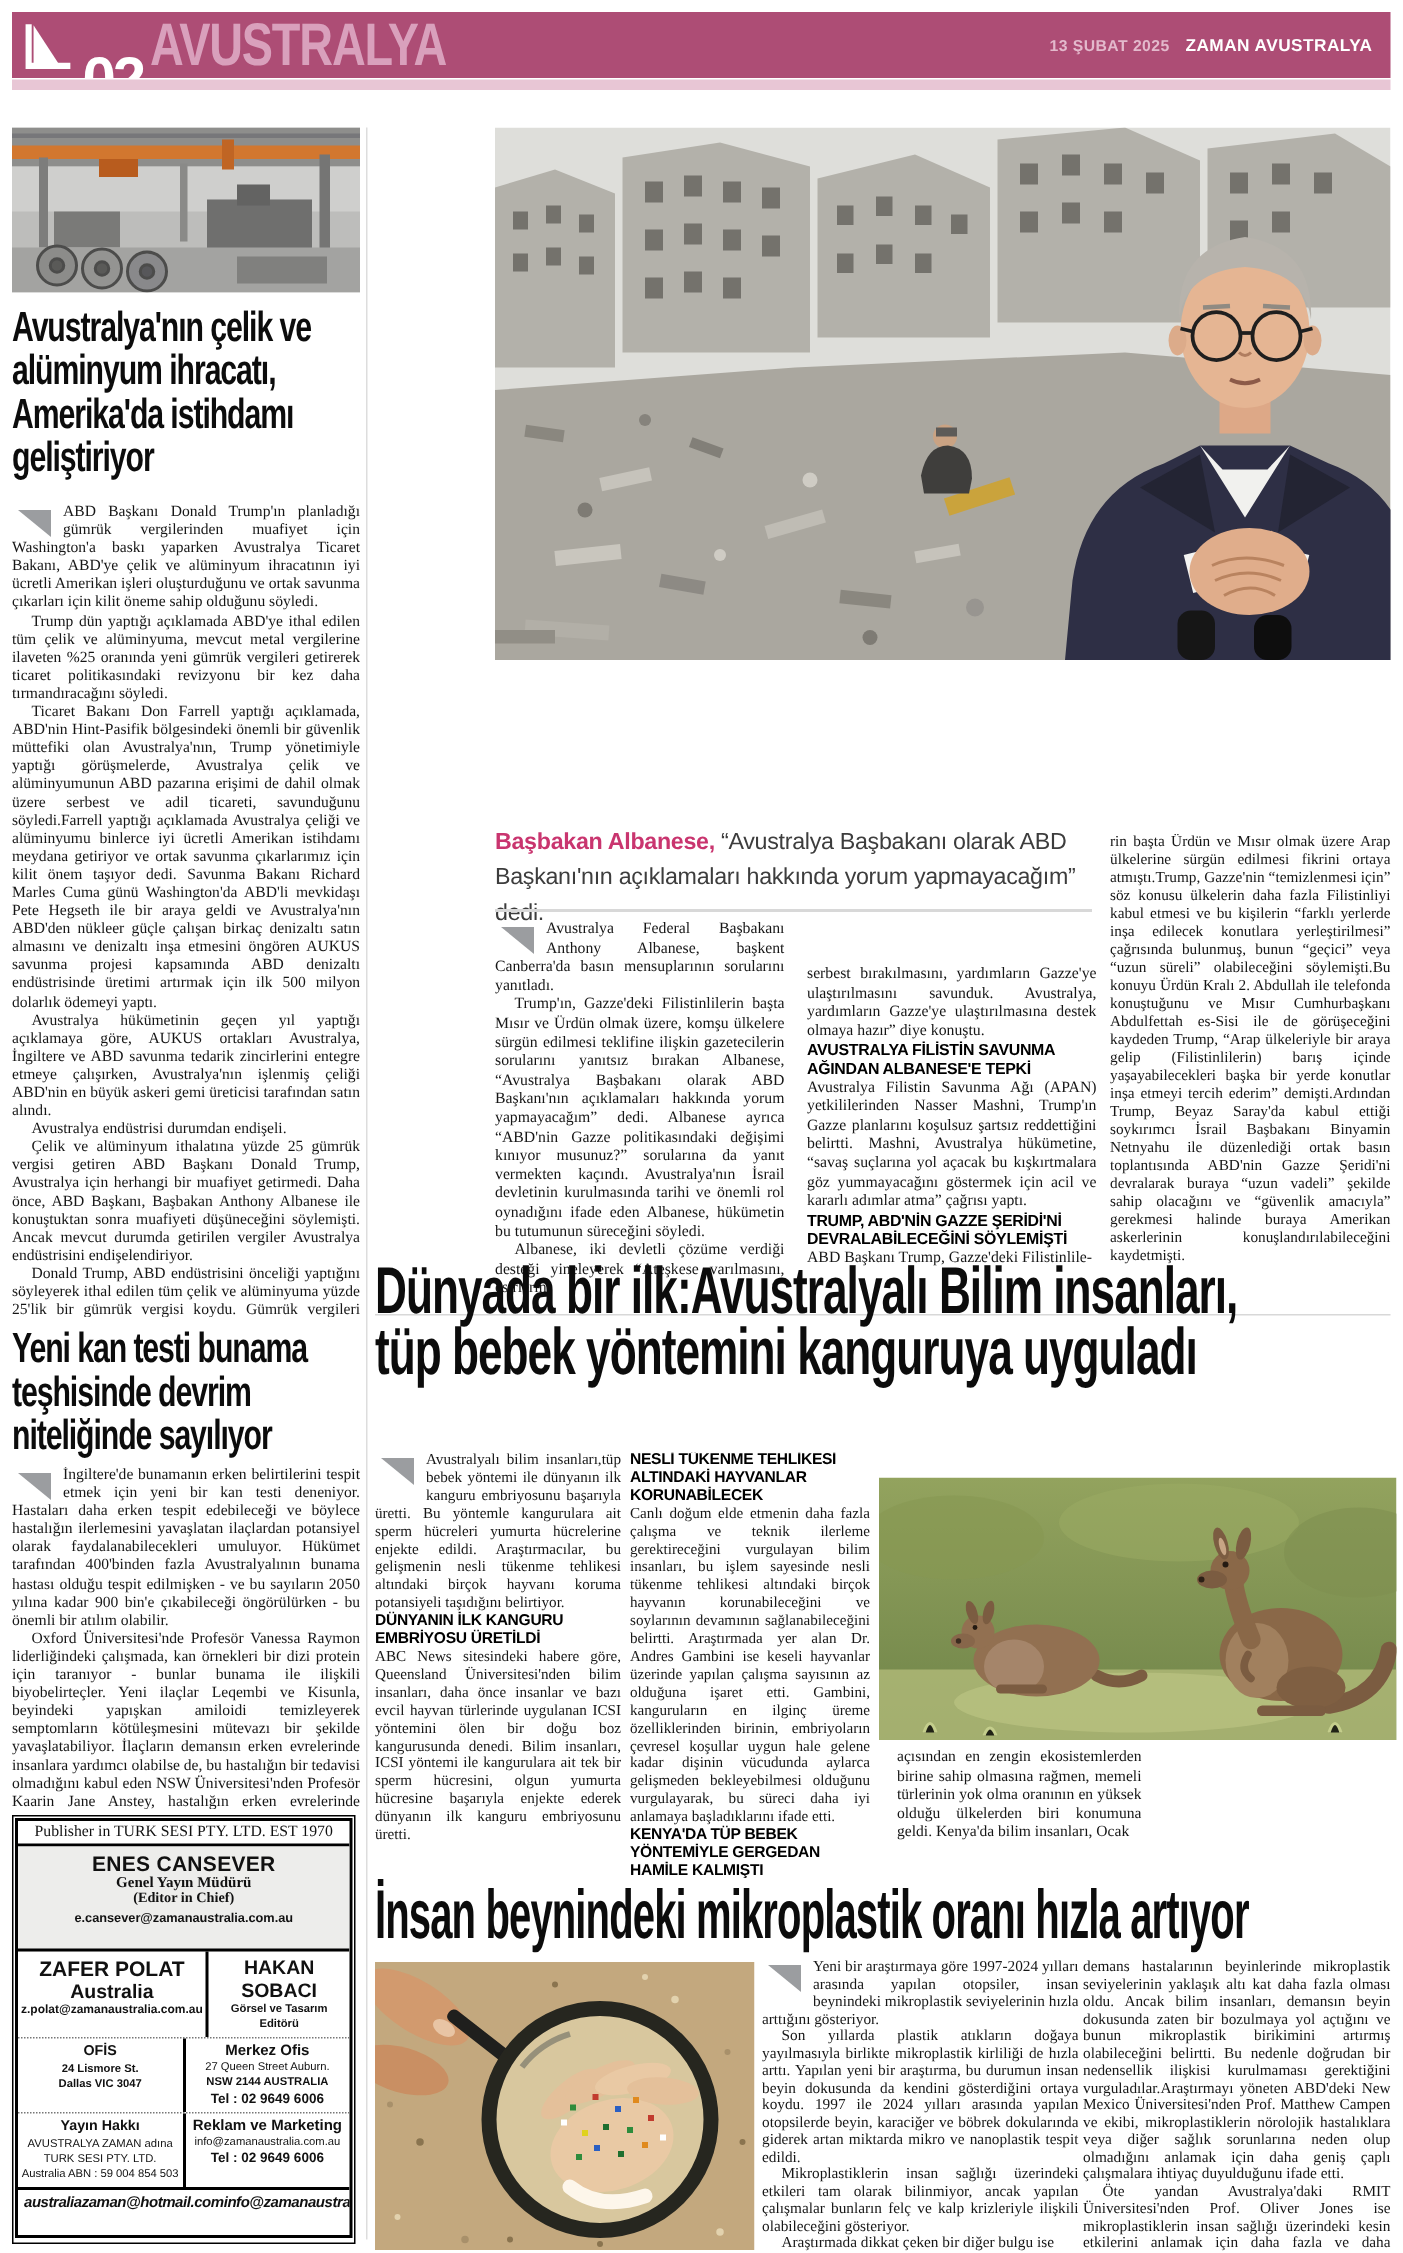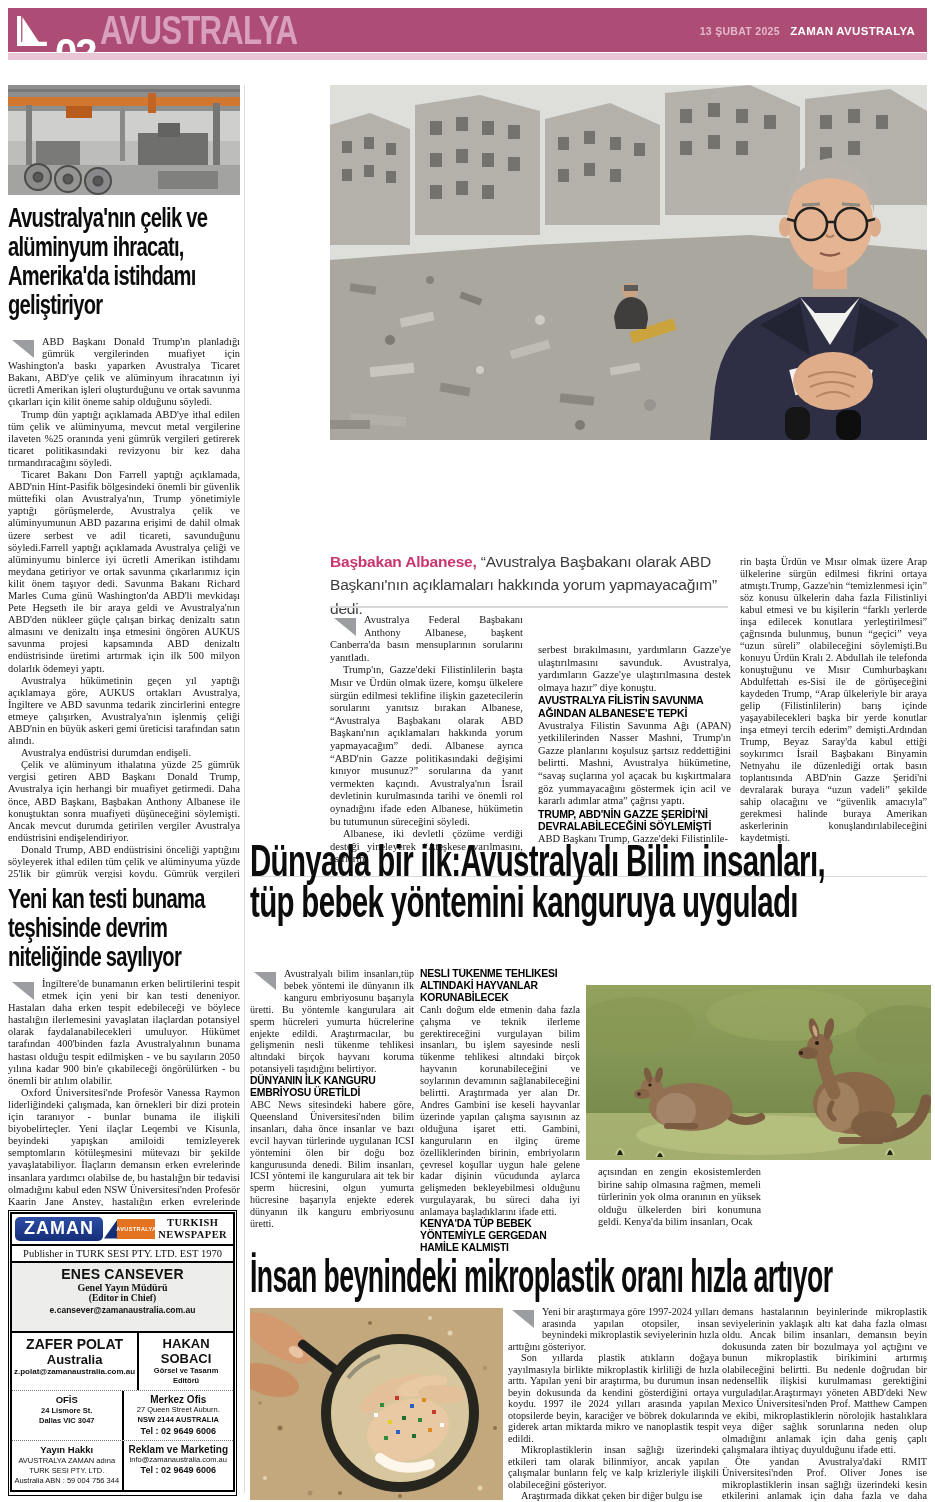--- a/index.html
+++ b/index.html
@@ -135,28 +135,20 @@
   </div>
   <div class="bd" style="left:8px;top:978px;width:232px;height:228px;font-size:10.4px;line-height:12.1px;">
     <p><span class="opener"><svg width="28" height="22" viewBox="0 0 28 22">
             <path d="M4 2 L26 2 L26 20 Z" fill="#9b9da0"></path>
           </svg></span><span>İngiltere'de bunamanın erken belirtilerini tespit etmek için yeni bir kan testi deneniyor. Hastaları daha erken tespit edebileceği ve böylece hastalığın ilerlemesini yavaşlatan ilaçlardan potansiyel olarak faydalanabilecekleri umuluyor. Hükümet tarafından 400'binden fazla Avustralyalının bunama hastası olduğu tespit edilmişken - ve bu sayıların 2050 yılına kadar 900 bin'e çıkabileceği öngörülürken - bu önemli bir atılım olabilir.</span></p>
     <p class="ind">Oxford Üniversitesi'nde Profesör Vanessa Raymon liderliğindeki çalışmada, kan örnekleri bir dizi protein için taranıyor - bunlar bunama ile ilişkili biyobelirteçler. Yeni ilaçlar Leqembi ve Kisunla, beyindeki yapışkan amiloidi temizleyerek semptomların kötüleşmesini mütevazı bir şekilde yavaşlatabiliyor. İlaçların demansın erken evrelerinde insanlara yardımcı olabilse de, bu hastalığın bir tedavisi olmadığını kabul eden NSW Üniversitesi'nden Profesör Kaarin Jane Anstey, hastalığın erken evrelerinde kullanıldıkları takdirde semptom kontrolünün mümkün olduğunu söyledi.</p>
   </div>
 
   <div class="mast">
     <div class="m-in">
-      <div class="m-logo-row">
-        <span class="zlogo">ZAMAN</span>
-        <svg class="zswoosh" width="14" height="20" viewBox="0 0 14 20">
-          <polygon points="0,20 14,0 14,20" fill="#142e78"></polygon>
-        </svg>
-        <span class="ztag">AVUSTRALYA</span>
-        <span class="tn">TURKISH NEWSPAPER</span>
-      </div>
       <div class="m-pub">Publisher in TURK SESI PTY. LTD. EST  1970</div>
       <div class="m-chief">
         <div class="m-name">ENES CANSEVER</div>
         <div class="m-role">Genel Yayın Müdürü</div>
         <div class="m-role-en">(Editor in Chief)</div>
         <div class="m-email">e.cansever@zamanaustralia.com.au</div>
       </div>
       <div class="m-row">
         <div class="m-cell l">
           <div class="m-name2">ZAFER POLAT</div>
@@ -179,21 +171,21 @@
           <div class="m-tiny">27 Queen Street Auburn.</div>
           <div class="m-tiny b">NSW 2144  AUSTRALIA</div>
           <div class="m-tel">Tel : 02 9649 6006</div>
         </div>
       </div>
       <div class="m-row last">
         <div class="m-cell l">
           <div class="m-lab">Yayın Hakkı</div>
           <div class="m-tiny">AVUSTRALYA ZAMAN adına</div>
           <div class="m-tiny">TURK SESI PTY. LTD.</div>
-          <div class="m-tiny">Australia ABN : 59 004 756 344</div>
+          <div class="m-tiny">Australia ABN : 59 004 854 503</div>
         </div>
         <div class="m-cell">
           <div class="m-lab2">Reklam ve Marketing</div>
           <div class="m-tiny">info@zamanaustralia.com.au</div>
           <div class="m-tel">Tel : 02 9649 6006</div>
         </div>
       </div>
       <div class="m-emails">
         <span>australiazaman@hotmail.com</span>
         <span>info@zamanaustralia.com.au</span>

